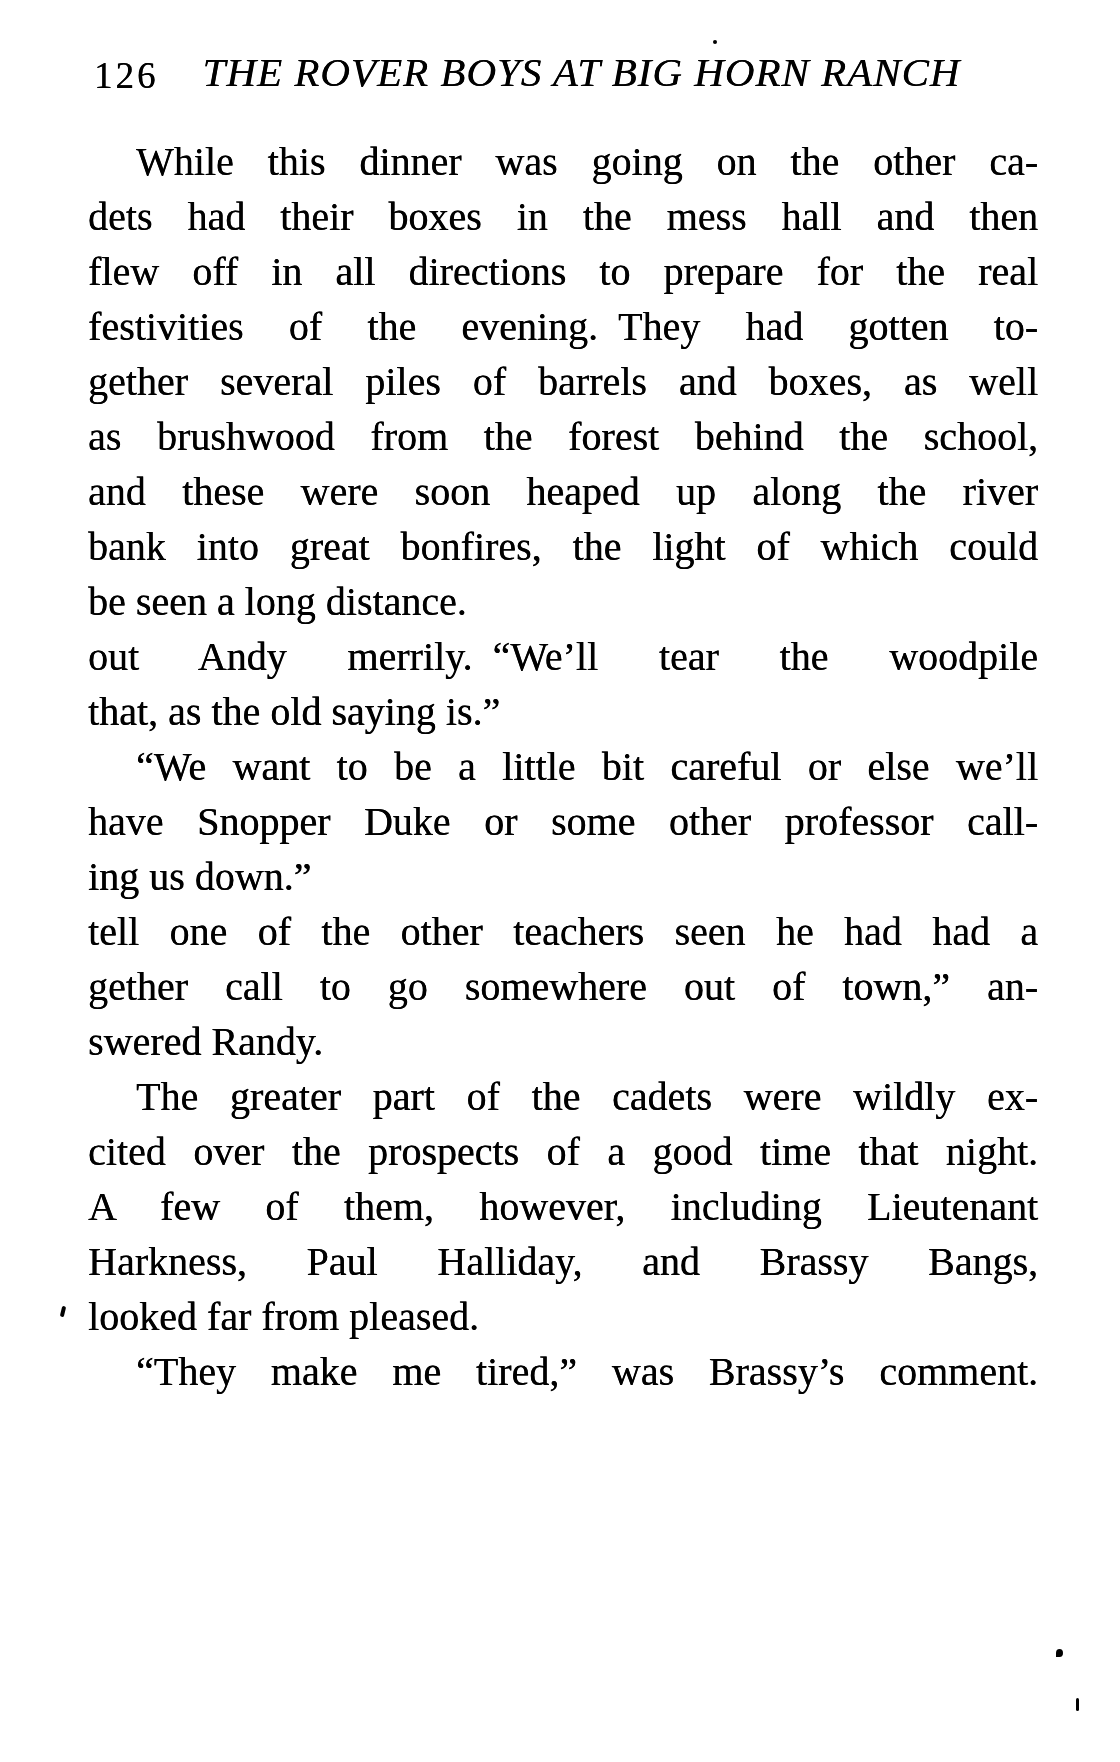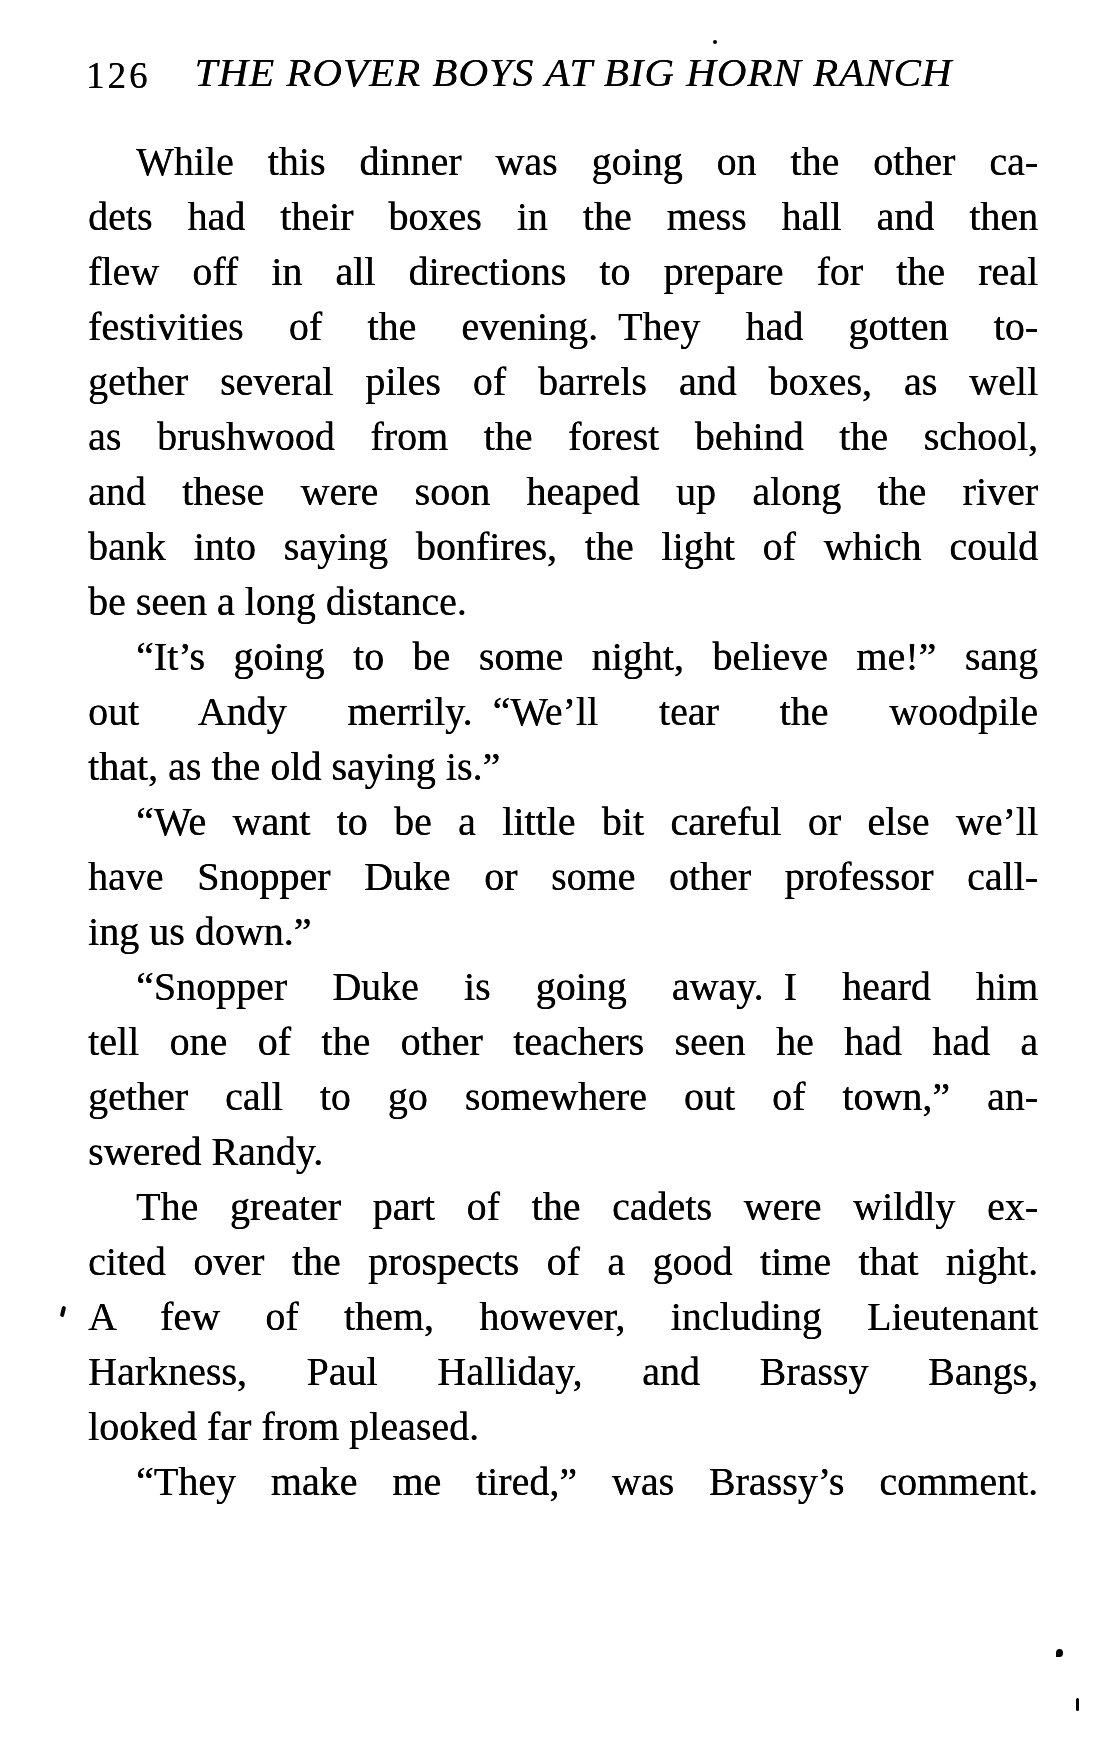--- a/index.html
+++ b/index.html
@@ -12,21 +12,21 @@
     width: 1120px;
     height: 1762px;
     background: #ffffff;
     color: #000000;
     font-family: "Liberation Serif", "DejaVu Serif", serif;
     overflow: hidden;
   }
   .page-header {
     position: absolute;
     top: 48px;
-    left: 86px;
+    left: 94px;
     width: 980px;
     white-space: nowrap;
     text-shadow: 0.35px 0 0 currentColor;
   }
   .page-number {
     display: inline-block;
     font-size: 37px;
     letter-spacing: 3px;
     transform: translateY(2px);
   }
@@ -78,38 +78,36 @@
   <main class="body-text">
 
     <p class="para">
       <span class="line j indent">While this dinner was going on the other ca-</span>
       <span class="line j">dets had their boxes in the mess hall and then</span>
       <span class="line j">flew off in all directions to prepare for the real</span>
       <span class="line j">festivities of the evening. They had gotten to-</span>
       <span class="line j">gether several piles of barrels and boxes, as well</span>
       <span class="line j">as brushwood from the forest behind the school,</span>
       <span class="line j">and these were soon heaped up along the river</span>
-      <span class="line j">bank into saying bonfires, the light of which could</span>
+      <span class="line j">bank into great bonfires, the light of which could</span>
       <span class="line">be seen a long distance.</span>
     </p>
 
     <p class="para">
-      <span class="line j indent">“It’s going to be some night, believe me!” sang</span>
       <span class="line j">out Andy merrily. “We’ll tear the woodpile</span>
       <span class="line">that, as the old saying is.”</span>
     </p>
 
     <p class="para">
       <span class="line j indent">“We want to be a little bit careful or else we’ll</span>
       <span class="line j">have Snopper Duke or some other professor call-</span>
       <span class="line">ing us down.”</span>
     </p>
 
     <p class="para">
-      <span class="line j indent">“Snopper Duke is going away. I heard him</span>
       <span class="line j">tell one of the other teachers seen he had had a</span>
       <span class="line j">gether call to go somewhere out of town,” an-</span>
       <span class="line">swered Randy.</span>
     </p>
 
 
     <p class="para">
       <span class="line j indent">The greater part of the cadets were wildly ex-</span>
       <span class="line j">cited over the prospects of a good time that night.</span>
       <span class="line j">A few of them, however, including Lieutenant</span>

